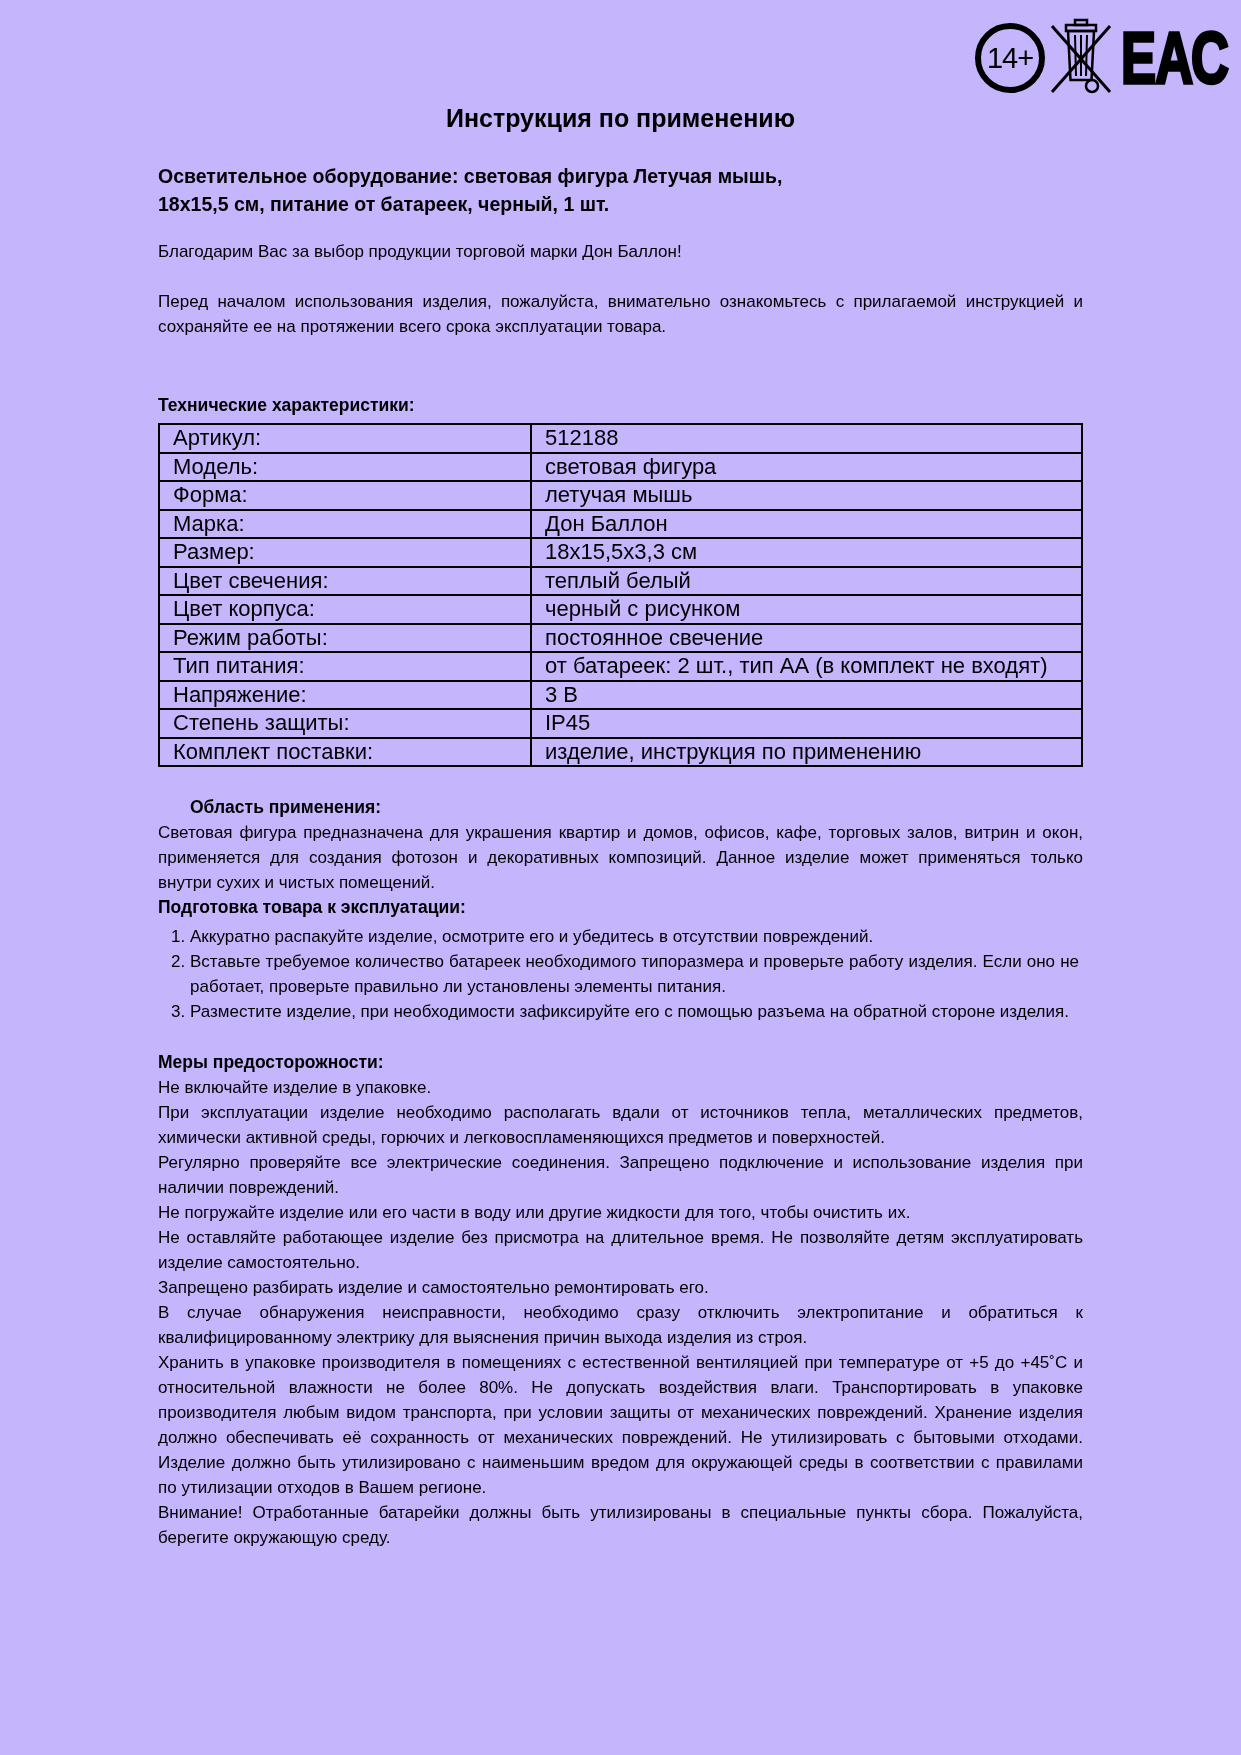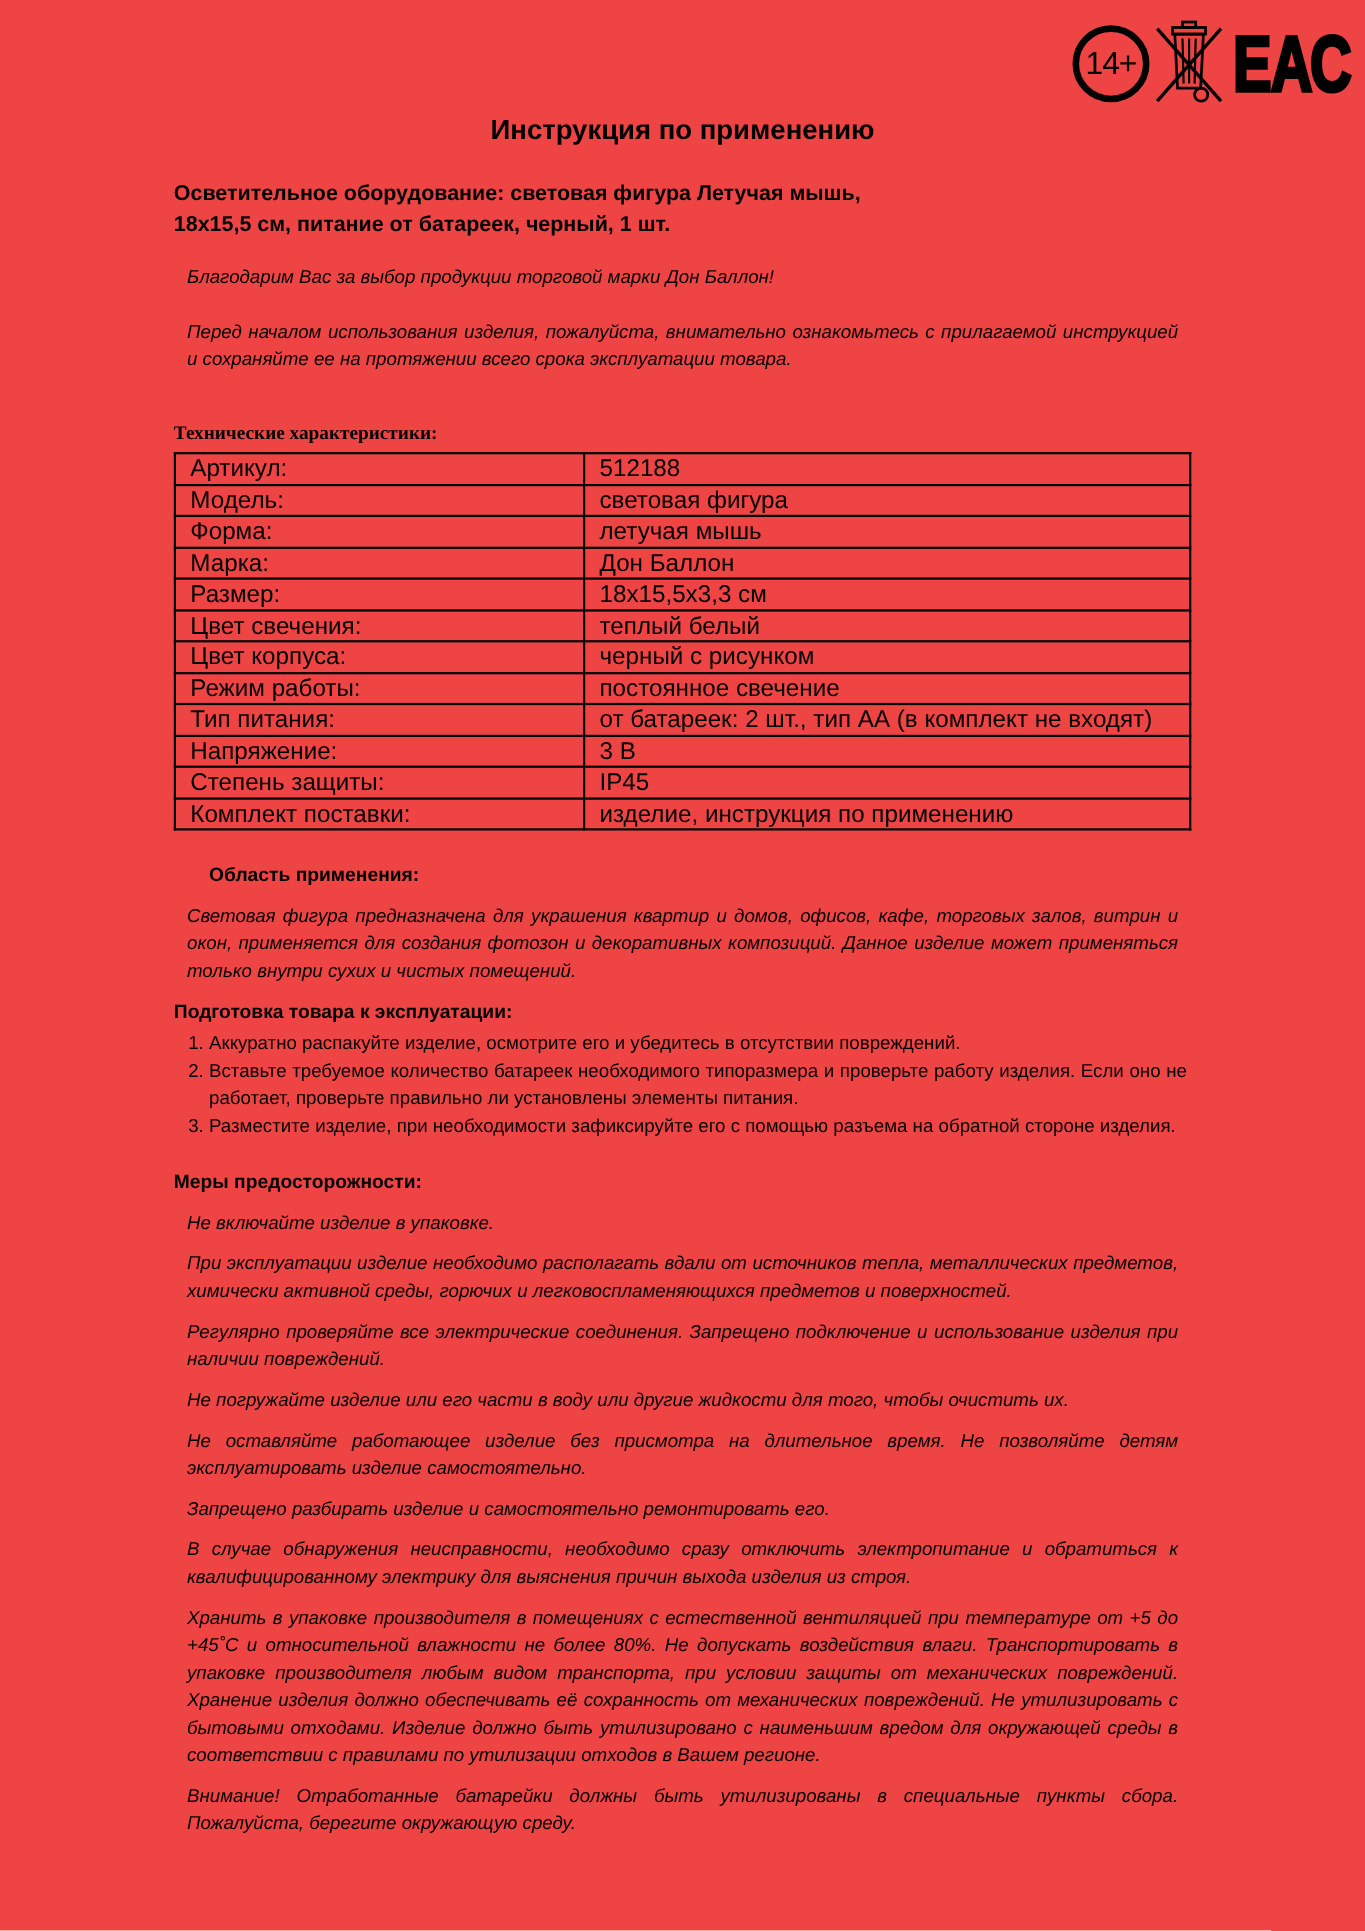--- a/index.html
+++ b/index.html
@@ -2,21 +2,21 @@
 <html lang="ru"><head>
 <meta charset="utf-8">
 <style>
   html, body { margin: 0; padding: 0; background: #ffffff; }
   .page {
     position: relative;
     width: 1241px;
     height: 1755px;
     box-sizing: border-box;
     padding: 106px 158px 0 158px;
-    background: #ef4444;
+    background: #c4b5fd;
     color: #000000;
     font-family: "Liberation Sans", "DejaVu Sans", sans-serif;
     overflow: hidden;
   }
 
   
   .badges {
     position: absolute;
     top: 18px;
     right: 28px;
@@ -57,31 +57,31 @@
     font-weight: bold;
   }
   .subtitle {
     margin-top: 31px;
     text-align: left;
     font-weight: bold;
     font-size: 19.5px;
     line-height: 28px;
   }
   .body-text { font-size: 17px; line-height: 25px; text-align: justify; }
-  p { margin: 12px; font-style: italic; }
+  p { margin: 0; }
   .p-thanks { margin-top: 21px; text-align: left; }
   .p-read   { margin-top: 25px; }
 
   .sec-heading {
     font-size: 17.5px;
     line-height: 25px;
     font-weight: bold;
     text-align: left;
   }
-  .h-specs       { margin-top: 42px; font-family: Liberation Serif, serif; }
+  .h-specs       { margin-top: 54px; }
   .h-application { margin-top: 28px; margin-left: 32px; }
   .h-preparation { }
   .h-precautions { margin-top: 26px; }
   .h-storage     { margin-top: 21px; }
 
   
   table.specs {
     margin-top: 5px;
     width: 100%;
     border-collapse: collapse;

